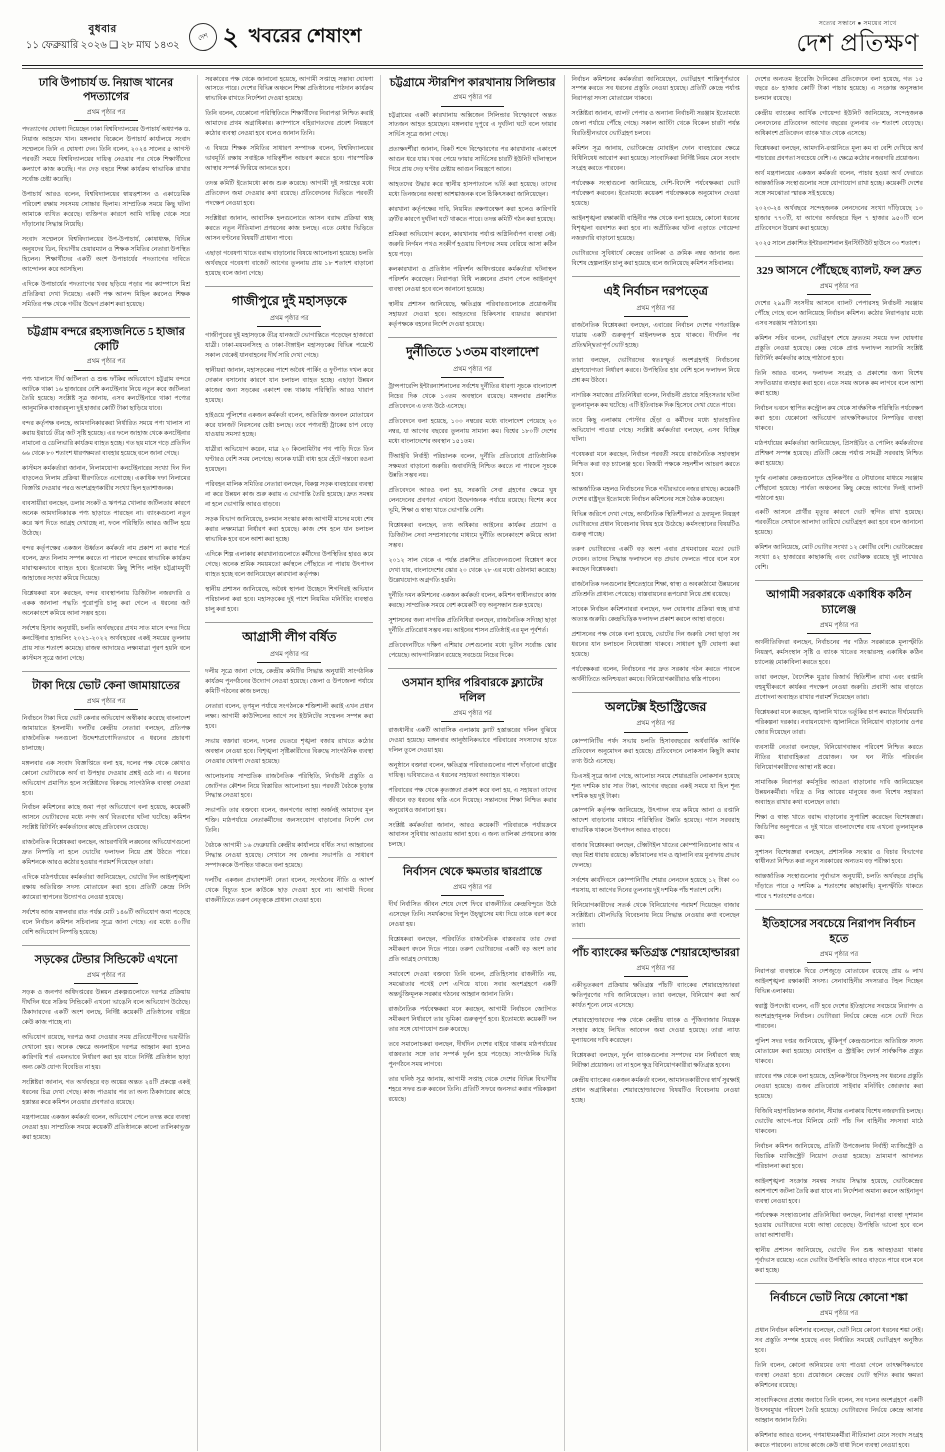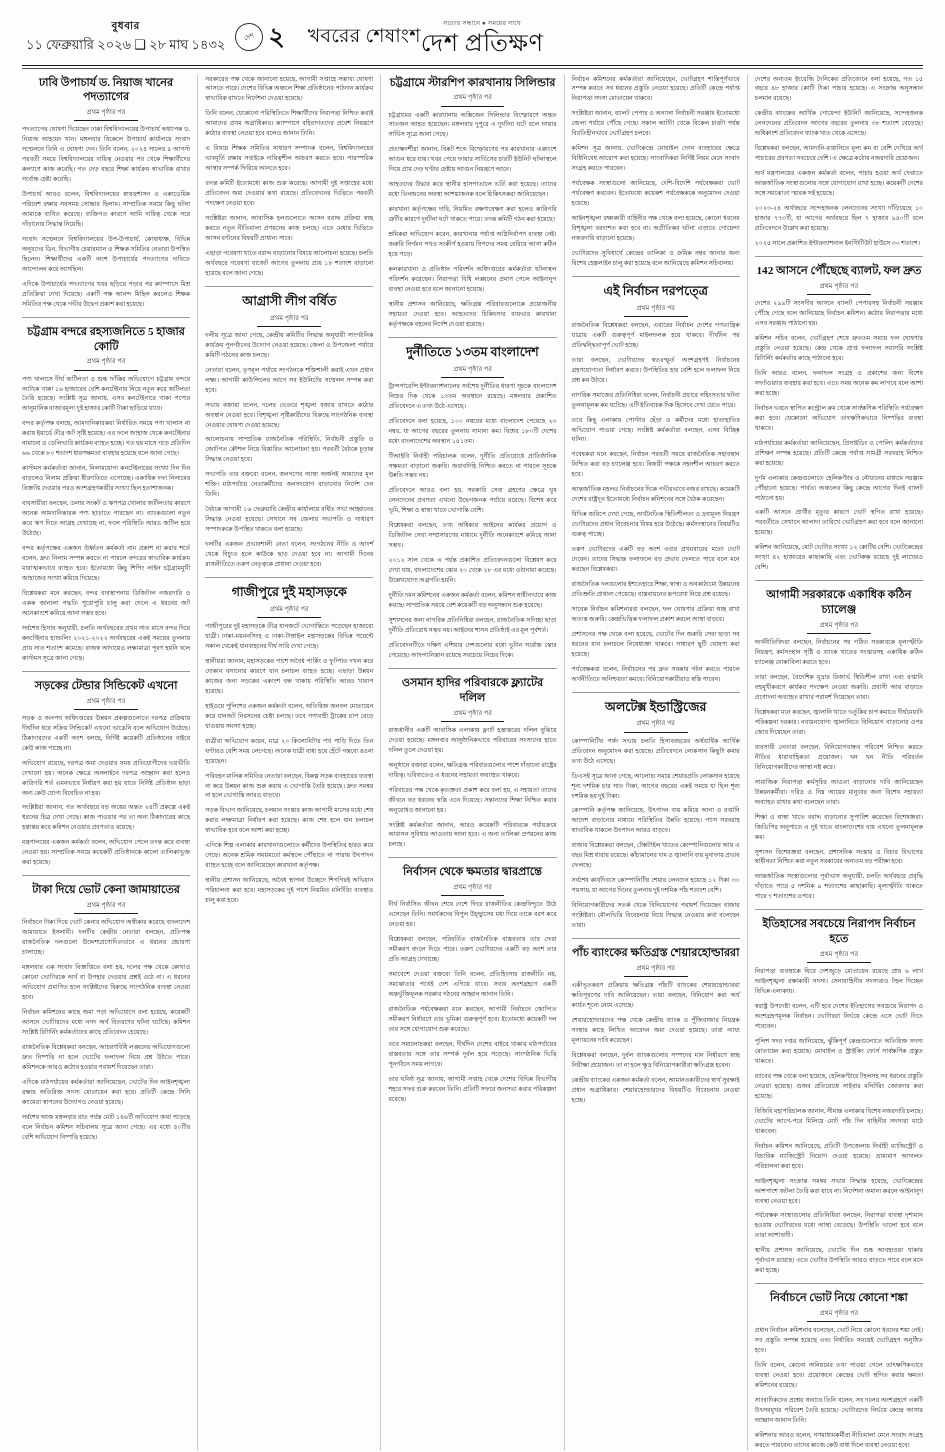--- a/index.html
+++ b/index.html
@@ -19,20 +19,21 @@
     width: 945px;
     height: 1452px;
     background: #fdfdfb;
     padding: 0;
     box-sizing: border-box;
   }
   
   .masthead {
     display: flex;
     align-items: center;
+    justify-content: space-between;
     padding: 18px 26px 6px 26px;
     box-sizing: border-box;
   }
   .masthead-left {
     display: flex;
     align-items: center;
     gap: 10px;
   }
   .date-block {
     text-align: center;
@@ -41,21 +42,21 @@
     color: #222;
   }
   .date-block .day {
     font-size: 10.5px;
     font-weight: bold;
     letter-spacing: .5px;
     display: block;
     margin-bottom: 1px;
   }
   .date-block .dateline {
-    font-size: 13px;
+    font-size: 10px;
     white-space: nowrap;
   }
   .page-badge {
     display: flex;
     align-items: center;
     gap: 5px;
   }
   .badge-circle {
     width: 26px;
     height: 26px;
@@ -70,24 +71,24 @@
     color: #333;
   }
   .page-num {
     font-size: 25px;
     font-weight: bold;
     line-height: 1;
     color: #111;
   }
   .section-title {
     font-size: 19px;
-    font-weight: normal;
+    font-weight: bold;
     letter-spacing: .3px;
     color: #111;
-    margin-left: 13px;
+    margin-left: 0;
   }
   .brand {
     font-size: 24px;
     font-weight: normal;
     letter-spacing: .5px;
     color: #111;
     text-align: right;
     line-height: 1;
   }
   .brand-sub {
@@ -214,76 +215,76 @@
           <p class="body-text">পণ্য খালাসে দীর্ঘ জটিলতা ও শুল্ক ফাঁকির অভিযোগে চট্টগ্রাম বন্দরে আটকে থাকা ১৬ হাজারের বেশি কনটেইনার নিয়ে নতুন করে জটিলতা তৈরি হয়েছে। সংশ্লিষ্ট সূত্র জানায়, এসব কনটেইনারে থাকা পণ্যের আনুমানিক বাজারমূল্য দুই হাজার কোটি টাকা ছাড়িয়ে যাবে।</p>
           <p class="body-text">বন্দর কর্তৃপক্ষ বলছে, আমদানিকারকরা নির্ধারিত সময়ে পণ্য খালাস না করায় ইয়ার্ডে তীব্র জট সৃষ্টি হয়েছে। এর ফলে জাহাজ থেকে কনটেইনার নামানো ও ডেলিভারি কার্যক্রম ব্যাহত হচ্ছে। গত ছয় মাসে গড়ে প্রতিদিন ৬৬ থেকে ৮০ শতাংশ ধারণক্ষমতা ব্যবহার হয়েছে বলে জানা গেছে।</p>
           <p class="body-text">কাস্টমস কর্মকর্তারা জানান, নিলামযোগ্য কনটেইনারের সংখ্যা দিন দিন বাড়লেও নিলাম প্রক্রিয়া ধীরগতিতে এগোচ্ছে। একাধিক দফা নিলামের বিজ্ঞপ্তি দেওয়ার পরও অংশগ্রহণকারীর সংখ্যা ছিল হতাশাজনক।</p>
           <p class="body-text">ব্যবসায়ীরা বলছেন, ডলার সংকট ও ঋণপত্র খোলার জটিলতার কারণে অনেক আমদানিকারক পণ্য ছাড়াতে পারছেন না। ব্যাংকগুলো নতুন করে ঋণ দিতে আগ্রহ দেখাচ্ছে না, ফলে পরিস্থিতি আরও জটিল হয়ে উঠেছে।</p>
           <p class="body-text">বন্দর কর্তৃপক্ষের একজন ঊর্ধ্বতন কর্মকর্তা নাম প্রকাশ না করার শর্তে বলেন, দ্রুত নিলাম সম্পন্ন করতে না পারলে বন্দরের স্বাভাবিক কার্যক্রম মারাত্মকভাবে ব্যাহত হবে। ইতোমধ্যে কিছু শিপিং লাইন চট্টগ্রামমুখী জাহাজের সংখ্যা কমিয়ে দিয়েছে।</p>
           <p class="body-text">বিশ্লেষকরা মনে করছেন, বন্দর ব্যবস্থাপনায় ডিজিটাল নজরদারি ও একক জানালা পদ্ধতি পুরোপুরি চালু করা গেলে এ ধরনের জট অনেকাংশে কমিয়ে আনা সম্ভব হবে।</p>
           <p class="body-text">সর্বশেষ হিসাব অনুযায়ী, চলতি অর্থবছরের প্রথম সাত মাসে বন্দর দিয়ে কনটেইনার হ্যান্ডলিং ২০২১-২০২২ অর্থবছরের একই সময়ের তুলনায় প্রায় সাত শতাংশ কমেছে। রাজস্ব আদায়েও লক্ষ্যমাত্রা পূরণ হয়নি বলে কাস্টমস সূত্রে জানা গেছে।</p>
         </div>
         <div class="article">
           <hr class="divider">
-          <h2 class="headline small">সড়কের টেন্ডার সিন্ডিকেট এখনো</h2>
-          <div class="byline">প্রথম পৃষ্ঠার পর</div>
-          <hr class="lead-rule">
-          <p class="body-text">সড়ক ও জনপথ অধিদপ্তরের উন্নয়ন প্রকল্পগুলোতে দরপত্র প্রক্রিয়ায় দীর্ঘদিন ধরে সক্রিয় সিন্ডিকেট এখনো ভাঙেনি বলে অভিযোগ উঠেছে। ঠিকাদারদের একটি অংশ বলছে, নির্দিষ্ট কয়েকটি প্রতিষ্ঠানের বাইরে কেউ কাজ পাচ্ছে না।</p>
-          <p class="body-text">অভিযোগ রয়েছে, দরপত্র জমা দেওয়ার সময় প্রতিযোগীদের ভয়ভীতি দেখানো হয়। অনেক ক্ষেত্রে অনলাইনে দরপত্র আহ্বান করা হলেও কারিগরি শর্ত এমনভাবে নির্ধারণ করা হয় যাতে নির্দিষ্ট প্রতিষ্ঠান ছাড়া অন্য কেউ যোগ্য বিবেচিত না হয়।</p>
-          <p class="body-text">সংশ্লিষ্টরা জানান, গত অর্থবছরে বড় অঙ্কের অন্তত ২৪টি প্রকল্পে একই ধরনের চিত্র দেখা গেছে। কাজ পাওয়ার পর তা অন্য ঠিকাদারের কাছে হস্তান্তর করে কমিশন নেওয়ার প্রবণতাও রয়েছে।</p>
-          <p class="body-text">মন্ত্রণালয়ের একজন কর্মকর্তা বলেন, অভিযোগ পেলে তদন্ত করে ব্যবস্থা নেওয়া হয়। সাম্প্রতিক সময়ে কয়েকটি প্রতিষ্ঠানকে কালো তালিকাভুক্ত করা হয়েছে।</p>
-        </div>
-        <div class="article">
-          <hr class="divider">
           <h2 class="headline small">টাকা দিয়ে ভোট কেনা জামায়াতের</h2>
           <div class="byline">প্রথম পৃষ্ঠার পর</div>
           <hr class="lead-rule">
           <p class="body-text">নির্বাচনে টাকা দিয়ে ভোট কেনার অভিযোগ অস্বীকার করেছে বাংলাদেশ জামায়াতে ইসলামী। দলটির কেন্দ্রীয় নেতারা বলছেন, প্রতিপক্ষ রাজনৈতিক দলগুলো উদ্দেশ্যপ্রণোদিতভাবে এ ধরনের প্রচারণা চালাচ্ছে।</p>
           <p class="body-text">মঙ্গলবার এক সংবাদ বিজ্ঞপ্তিতে বলা হয়, দলের পক্ষ থেকে কোথাও কোনো ভোটারকে অর্থ বা উপহার দেওয়ার প্রশ্নই ওঠে না। এ ধরনের অভিযোগ প্রমাণিত হলে সংশ্লিষ্টদের বিরুদ্ধে সাংগঠনিক ব্যবস্থা নেওয়া হবে।</p>
           <p class="body-text">নির্বাচন কমিশনের কাছে জমা পড়া অভিযোগে বলা হয়েছে, কয়েকটি আসনে ভোটারদের মধ্যে নগদ অর্থ বিতরণের ঘটনা ঘটেছে। কমিশন সংশ্লিষ্ট রিটার্নিং কর্মকর্তাদের কাছে প্রতিবেদন চেয়েছে।</p>
           <p class="body-text">রাজনৈতিক বিশ্লেষকরা বলছেন, আচরণবিধি লঙ্ঘনের অভিযোগগুলো দ্রুত নিষ্পত্তি না হলে ভোটের ফলাফল নিয়ে প্রশ্ন উঠতে পারে। কমিশনকে আরও কঠোর হওয়ার পরামর্শ দিয়েছেন তারা।</p>
           <p class="body-text">এদিকে মাঠপর্যায়ের কর্মকর্তারা জানিয়েছেন, ভোটের দিন আইনশৃঙ্খলা রক্ষায় অতিরিক্ত সদস্য মোতায়েন করা হবে। প্রতিটি কেন্দ্রে সিসি ক্যামেরা স্থাপনের উদ্যোগও নেওয়া হয়েছে।</p>
           <p class="body-text">সর্বশেষ আজ মঙ্গলবার রাত পর্যন্ত মোট ১৪৬টি অভিযোগ জমা পড়েছে বলে নির্বাচন কমিশন সচিবালয় সূত্রে জানা গেছে। এর মধ্যে ৪০টির বেশি অভিযোগ নিষ্পত্তি হয়েছে।</p>
         </div>
+        <div class="article">
+          <hr class="divider">
+          <h2 class="headline small">সড়কের টেন্ডার সিন্ডিকেট এখনো</h2>
+          <div class="byline">প্রথম পৃষ্ঠার পর</div>
+          <hr class="lead-rule">
+          <p class="body-text">সড়ক ও জনপথ অধিদপ্তরের উন্নয়ন প্রকল্পগুলোতে দরপত্র প্রক্রিয়ায় দীর্ঘদিন ধরে সক্রিয় সিন্ডিকেট এখনো ভাঙেনি বলে অভিযোগ উঠেছে। ঠিকাদারদের একটি অংশ বলছে, নির্দিষ্ট কয়েকটি প্রতিষ্ঠানের বাইরে কেউ কাজ পাচ্ছে না।</p>
+          <p class="body-text">অভিযোগ রয়েছে, দরপত্র জমা দেওয়ার সময় প্রতিযোগীদের ভয়ভীতি দেখানো হয়। অনেক ক্ষেত্রে অনলাইনে দরপত্র আহ্বান করা হলেও কারিগরি শর্ত এমনভাবে নির্ধারণ করা হয় যাতে নির্দিষ্ট প্রতিষ্ঠান ছাড়া অন্য কেউ যোগ্য বিবেচিত না হয়।</p>
+          <p class="body-text">সংশ্লিষ্টরা জানান, গত অর্থবছরে বড় অঙ্কের অন্তত ২৪টি প্রকল্পে একই ধরনের চিত্র দেখা গেছে। কাজ পাওয়ার পর তা অন্য ঠিকাদারের কাছে হস্তান্তর করে কমিশন নেওয়ার প্রবণতাও রয়েছে।</p>
+          <p class="body-text">মন্ত্রণালয়ের একজন কর্মকর্তা বলেন, অভিযোগ পেলে তদন্ত করে ব্যবস্থা নেওয়া হয়। সাম্প্রতিক সময়ে কয়েকটি প্রতিষ্ঠানকে কালো তালিকাভুক্ত করা হয়েছে।</p>
+        </div>
       </div>
       <div class="col">
         <div class="article">
           <p class="body-text">সরকারের পক্ষ থেকে জানানো হয়েছে, আগামী সপ্তাহে সম্ভাব্য ঘোষণা আসতে পারে। দেশের বিভিন্ন অঞ্চলে শিক্ষা প্রতিষ্ঠানের পাঠদান কার্যক্রম স্বাভাবিক রাখতে নির্দেশনা দেওয়া হয়েছে।</p>
           <p class="body-text">তিনি বলেন, যেকোনো পরিস্থিতিতে শিক্ষার্থীদের নিরাপত্তা নিশ্চিত করাই আমাদের প্রথম অগ্রাধিকার। ক্যাম্পাসে বহিরাগতদের প্রবেশ নিয়ন্ত্রণে কঠোর ব্যবস্থা নেওয়া হবে বলেও জানান তিনি।</p>
           <p class="body-text">এ বিষয়ে শিক্ষক সমিতির সাধারণ সম্পাদক বলেন, বিশ্ববিদ্যালয়ের ভাবমূর্তি রক্ষায় সবাইকে দায়িত্বশীল আচরণ করতে হবে। পারস্পরিক আস্থার সম্পর্ক ফিরিয়ে আনতে হবে।</p>
           <p class="body-text">তদন্ত কমিটি ইতোমধ্যে কাজ শুরু করেছে। আগামী দুই সপ্তাহের মধ্যে প্রতিবেদন জমা দেওয়ার কথা রয়েছে। প্রতিবেদনের ভিত্তিতে পরবর্তী পদক্ষেপ নেওয়া হবে।</p>
           <p class="body-text">সংশ্লিষ্টরা জানান, আবাসিক হলগুলোতে আসন বরাদ্দ প্রক্রিয়া স্বচ্ছ করতে নতুন নীতিমালা প্রণয়নের কাজ চলছে। এতে মেধার ভিত্তিতে আসন বণ্টনের বিষয়টি প্রাধান্য পাবে।</p>
           <p class="body-text">এছাড়া গবেষণা খাতে বরাদ্দ বাড়ানোর বিষয়ে আলোচনা হয়েছে। চলতি অর্থবছরে গবেষণা বাজেট আগের তুলনায় প্রায় ১৮ শতাংশ বাড়ানো হয়েছে বলে জানা গেছে।</p>
-        </div>
-        <div class="article">
-          <hr class="divider">
-          <h2 class="headline">আগ্রাসী লীগ বর্ষিত</h2>
-          <div class="byline">প্রথম পৃষ্ঠার পর</div>
-          <hr class="lead-rule">
-          <p class="body-text">দলীয় সূত্রে জানা গেছে, কেন্দ্রীয় কমিটির সিদ্ধান্ত অনুযায়ী সাংগঠনিক কার্যক্রম পুনর্গঠনের উদ্যোগ নেওয়া হয়েছে। জেলা ও উপজেলা পর্যায়ে কমিটি গঠনের কাজ চলছে।</p>
-          <p class="body-text">নেতারা বলেন, তৃণমূল পর্যায়ে সংগঠনকে শক্তিশালী করাই এখন প্রধান লক্ষ্য। আগামী কাউন্সিলের আগে সব ইউনিটের সম্মেলন সম্পন্ন করা হবে।</p>
-          <p class="body-text">সভায় বক্তারা বলেন, দলের ভেতরে শৃঙ্খলা বজায় রাখতে কঠোর অবস্থান নেওয়া হবে। বিশৃঙ্খলা সৃষ্টিকারীদের বিরুদ্ধে সাংগঠনিক ব্যবস্থা নেওয়ার ঘোষণা দেওয়া হয়েছে।</p>
-          <p class="body-text">আলোচনায় সাম্প্রতিক রাজনৈতিক পরিস্থিতি, নির্বাচনী প্রস্তুতি ও জোটগত কৌশল নিয়ে বিস্তারিত আলোচনা হয়। পরবর্তী বৈঠকে চূড়ান্ত সিদ্ধান্ত নেওয়া হবে।</p>
-          <p class="body-text">সভাপতি তার বক্তব্যে বলেন, জনগণের আস্থা অর্জনই আমাদের মূল শক্তি। মাঠপর্যায়ে নেতাকর্মীদের জনসংযোগ বাড়ানোর নির্দেশ দেন তিনি।</p>
-          <p class="body-text">বৈঠকে আগামী ১৬ ফেব্রুয়ারি কেন্দ্রীয় কার্যালয়ে বর্ধিত সভা আহ্বানের সিদ্ধান্ত নেওয়া হয়েছে। সেখানে সব জেলার সভাপতি ও সাধারণ সম্পাদককে উপস্থিত থাকতে বলা হয়েছে।</p>
-          <p class="body-text">দলটির একজন প্রভাবশালী নেতা বলেন, সংগঠনের নীতি ও আদর্শ থেকে বিচ্যুত হলে কাউকে ছাড় দেওয়া হবে না। আগামী দিনের রাজনীতিতে তরুণ নেতৃত্বকে প্রাধান্য দেওয়া হবে।</p>
         </div>
         <div class="article">
           <hr class="divider">
           <h2 class="headline">গাজীপুরে দুই মহাসড়কে</h2>
           <div class="byline">প্রথম পৃষ্ঠার পর</div>
           <hr class="lead-rule">
           <p class="body-text">গাজীপুরের দুই মহাসড়কে তীব্র যানজটে ভোগান্তিতে পড়েছেন হাজারো যাত্রী। ঢাকা-ময়মনসিংহ ও ঢাকা-টাঙ্গাইল মহাসড়কের বিভিন্ন পয়েন্টে সকাল থেকেই যানবাহনের দীর্ঘ সারি দেখা গেছে।</p>
           <p class="body-text">স্থানীয়রা জানান, মহাসড়কের পাশে অবৈধ পার্কিং ও ফুটপাত দখল করে দোকান বসানোর কারণে যান চলাচল ব্যাহত হচ্ছে। এছাড়া উন্নয়ন কাজের জন্য সড়কের একাংশ বন্ধ থাকায় পরিস্থিতি আরও খারাপ হয়েছে।</p>
           <p class="body-text">হাইওয়ে পুলিশের একজন কর্মকর্তা বলেন, অতিরিক্ত জনবল মোতায়েন করে যানজট নিরসনের চেষ্টা চলছে। তবে পণ্যবাহী ট্রাকের চাপ বেড়ে যাওয়ায় সমস্যা হচ্ছে।</p>
           <p class="body-text">যাত্রীরা অভিযোগ করেন, মাত্র ২০ কিলোমিটার পথ পাড়ি দিতে তিন ঘণ্টারও বেশি সময় লেগেছে। অনেক যাত্রী বাধ্য হয়ে হেঁটে গন্তব্যে রওনা হয়েছেন।</p>
           <p class="body-text">পরিবহন মালিক সমিতির নেতারা বলছেন, বিকল্প সড়ক ব্যবহারের ব্যবস্থা না করে উন্নয়ন কাজ শুরু করায় এ ভোগান্তি তৈরি হয়েছে। দ্রুত সমন্বয় না হলে ভোগান্তি আরও বাড়বে।</p>
           <p class="body-text">সড়ক বিভাগ জানিয়েছে, চলমান সংস্কার কাজ আগামী মাসের মধ্যে শেষ করার লক্ষ্যমাত্রা নির্ধারণ করা হয়েছে। কাজ শেষ হলে যান চলাচল স্বাভাবিক হবে বলে আশা করা হচ্ছে।</p>
           <p class="body-text">এদিকে শিল্প এলাকার কারখানাগুলোতে কর্মীদের উপস্থিতির হারও কমে গেছে। অনেক শ্রমিক সময়মতো কর্মস্থলে পৌঁছাতে না পারায় উৎপাদন ব্যাহত হচ্ছে বলে জানিয়েছেন কারখানা কর্তৃপক্ষ।</p>
           <p class="body-text">স্থানীয় প্রশাসন জানিয়েছে, অবৈধ স্থাপনা উচ্ছেদে শিগগিরই অভিযান পরিচালনা করা হবে। মহাসড়কের দুই পাশে নিয়মিত মনিটরিং ব্যবস্থাও চালু করা হবে।</p>
+        </div>
+        <div class="article">
+          <hr class="divider">
+          <h2 class="headline">আগ্রাসী লীগ বর্ষিত</h2>
+          <div class="byline">প্রথম পৃষ্ঠার পর</div>
+          <hr class="lead-rule">
+          <p class="body-text">দলীয় সূত্রে জানা গেছে, কেন্দ্রীয় কমিটির সিদ্ধান্ত অনুযায়ী সাংগঠনিক কার্যক্রম পুনর্গঠনের উদ্যোগ নেওয়া হয়েছে। জেলা ও উপজেলা পর্যায়ে কমিটি গঠনের কাজ চলছে।</p>
+          <p class="body-text">নেতারা বলেন, তৃণমূল পর্যায়ে সংগঠনকে শক্তিশালী করাই এখন প্রধান লক্ষ্য। আগামী কাউন্সিলের আগে সব ইউনিটের সম্মেলন সম্পন্ন করা হবে।</p>
+          <p class="body-text">সভায় বক্তারা বলেন, দলের ভেতরে শৃঙ্খলা বজায় রাখতে কঠোর অবস্থান নেওয়া হবে। বিশৃঙ্খলা সৃষ্টিকারীদের বিরুদ্ধে সাংগঠনিক ব্যবস্থা নেওয়ার ঘোষণা দেওয়া হয়েছে।</p>
+          <p class="body-text">আলোচনায় সাম্প্রতিক রাজনৈতিক পরিস্থিতি, নির্বাচনী প্রস্তুতি ও জোটগত কৌশল নিয়ে বিস্তারিত আলোচনা হয়। পরবর্তী বৈঠকে চূড়ান্ত সিদ্ধান্ত নেওয়া হবে।</p>
+          <p class="body-text">সভাপতি তার বক্তব্যে বলেন, জনগণের আস্থা অর্জনই আমাদের মূল শক্তি। মাঠপর্যায়ে নেতাকর্মীদের জনসংযোগ বাড়ানোর নির্দেশ দেন তিনি।</p>
+          <p class="body-text">বৈঠকে আগামী ১৬ ফেব্রুয়ারি কেন্দ্রীয় কার্যালয়ে বর্ধিত সভা আহ্বানের সিদ্ধান্ত নেওয়া হয়েছে। সেখানে সব জেলার সভাপতি ও সাধারণ সম্পাদককে উপস্থিত থাকতে বলা হয়েছে।</p>
+          <p class="body-text">দলটির একজন প্রভাবশালী নেতা বলেন, সংগঠনের নীতি ও আদর্শ থেকে বিচ্যুত হলে কাউকে ছাড় দেওয়া হবে না। আগামী দিনের রাজনীতিতে তরুণ নেতৃত্বকে প্রাধান্য দেওয়া হবে।</p>
         </div>
       </div>
       <div class="col">
         <div class="article">
           <h2 class="headline small">চট্টগ্রামে স্টারশিপ কারখানায় সিলিন্ডার</h2>
           <div class="byline">প্রথম পৃষ্ঠার পর</div>
           <hr class="lead-rule">
           <p class="body-text">চট্টগ্রামের একটি কারখানায় অক্সিজেন সিলিন্ডার বিস্ফোরণে অন্তত সাতজন আহত হয়েছেন। মঙ্গলবার দুপুরে এ দুর্ঘটনা ঘটে বলে ফায়ার সার্ভিস সূত্রে জানা গেছে।</p>
           <p class="body-text">প্রত্যক্ষদর্শীরা জানান, বিকট শব্দে বিস্ফোরণের পর কারখানার একাংশে আগুন ধরে যায়। খবর পেয়ে ফায়ার সার্ভিসের চারটি ইউনিট ঘটনাস্থলে গিয়ে প্রায় দেড় ঘণ্টার চেষ্টায় আগুন নিয়ন্ত্রণে আনে।</p>
           <p class="body-text">আহতদের উদ্ধার করে স্থানীয় হাসপাতালে ভর্তি করা হয়েছে। তাদের মধ্যে তিনজনের অবস্থা আশঙ্কাজনক বলে চিকিৎসকরা জানিয়েছেন।</p>
@@ -384,21 +385,21 @@
         <div class="article">
           <p class="body-text">দেশের অন্যতম ইংরেজি দৈনিকের প্রতিবেদনে বলা হয়েছে, গত ১৫ বছরে ৪৮ হাজার কোটি টাকা পাচার হয়েছে। এ সংক্রান্ত অনুসন্ধান চলমান রয়েছে।</p>
           <p class="body-text">কেন্দ্রীয় ব্যাংকের আর্থিক গোয়েন্দা ইউনিট জানিয়েছে, সন্দেহজনক লেনদেনের প্রতিবেদন আগের বছরের তুলনায় ৩৮ শতাংশ বেড়েছে। অধিকাংশ প্রতিবেদন ব্যাংক খাত থেকে এসেছে।</p>
           <p class="body-text">বিশ্লেষকরা বলছেন, আমদানি-রপ্তানিতে মূল্য কম বা বেশি দেখিয়ে অর্থ পাচারের প্রবণতা সবচেয়ে বেশি। এ ক্ষেত্রে কঠোর নজরদারি প্রয়োজন।</p>
           <p class="body-text">অর্থ মন্ত্রণালয়ের একজন কর্মকর্তা বলেন, পাচার হওয়া অর্থ ফেরাতে আন্তর্জাতিক সংস্থাগুলোর সঙ্গে যোগাযোগ রাখা হচ্ছে। কয়েকটি দেশের সঙ্গে সমঝোতা স্মারক সই হয়েছে।</p>
           <p class="body-text">২০২৩-২৪ অর্থবছরে সন্দেহজনক লেনদেনের সংখ্যা দাঁড়িয়েছে ১০ হাজার ৭৭৩টি, যা আগের অর্থবছরে ছিল ৭ হাজার ৯৫০টি বলে প্রতিবেদনে উল্লেখ করা হয়েছে।</p>
           <p class="body-text">২০২৫ সালে প্রকাশিত ইন্টারন্যাশনাল ইনস্টিটিউট হাউসে ৩০ শতাংশ।</p>
         </div>
         <div class="article">
           <hr class="divider">
-          <h2 class="headline small">142 আসনে পৌঁছেছে ব্যালট, ফল দ্রুত</h2>
+          <h2 class="headline small">329 আসনে পৌঁছেছে ব্যালট, ফল দ্রুত</h2>
           <div class="byline">প্রথম পৃষ্ঠার পর</div>
           <hr class="lead-rule">
           <p class="body-text">দেশের ২৯৯টি সংসদীয় আসনে ব্যালট পেপারসহ নির্বাচনী সরঞ্জাম পৌঁছে গেছে বলে জানিয়েছে নির্বাচন কমিশন। কঠোর নিরাপত্তার মধ্যে এসব সরঞ্জাম পাঠানো হয়।</p>
           <p class="body-text">কমিশন সচিব বলেন, ভোটগ্রহণ শেষে দ্রুততম সময়ে ফল ঘোষণার প্রস্তুতি নেওয়া হয়েছে। কেন্দ্র থেকে প্রাপ্ত ফলাফল সরাসরি সংশ্লিষ্ট রিটার্নিং কর্মকর্তার কাছে পাঠানো হবে।</p>
           <p class="body-text">তিনি আরও বলেন, ফলাফল সংগ্রহ ও প্রকাশের জন্য বিশেষ সফটওয়্যার ব্যবহার করা হবে। এতে সময় অনেক কম লাগবে বলে আশা করা হচ্ছে।</p>
           <p class="body-text">নির্বাচন ভবনে স্থাপিত কন্ট্রোল রুম থেকে সার্বক্ষণিক পরিস্থিতি পর্যবেক্ষণ করা হবে। যেকোনো অভিযোগ তাৎক্ষণিকভাবে নিষ্পত্তির ব্যবস্থা থাকবে।</p>
           <p class="body-text">মাঠপর্যায়ের কর্মকর্তারা জানিয়েছেন, প্রিসাইডিং ও পোলিং কর্মকর্তাদের প্রশিক্ষণ সম্পন্ন হয়েছে। প্রতিটি কেন্দ্রে পর্যাপ্ত সামগ্রী সরবরাহ নিশ্চিত করা হয়েছে।</p>
           <p class="body-text">দুর্গম এলাকার কেন্দ্রগুলোতে হেলিকপ্টার ও নৌযানের মাধ্যমে সরঞ্জাম পৌঁছানো হয়েছে। পার্বত্য অঞ্চলের কিছু কেন্দ্রে আগের দিনই ব্যালট পাঠানো হয়।</p>
           <p class="body-text">একটি আসনে প্রার্থীর মৃত্যুর কারণে ভোট স্থগিত রাখা হয়েছে। পরবর্তীতে সেখানে আলাদা তারিখে ভোটগ্রহণ করা হবে বলে জানানো হয়েছে।</p>
           <p class="body-text">কমিশন জানিয়েছে, মোট ভোটার সংখ্যা ১২ কোটির বেশি। ভোটকেন্দ্রের সংখ্যা ৪২ হাজারের কাছাকাছি এবং ভোটকক্ষ রয়েছে দুই লাখেরও বেশি।</p>

